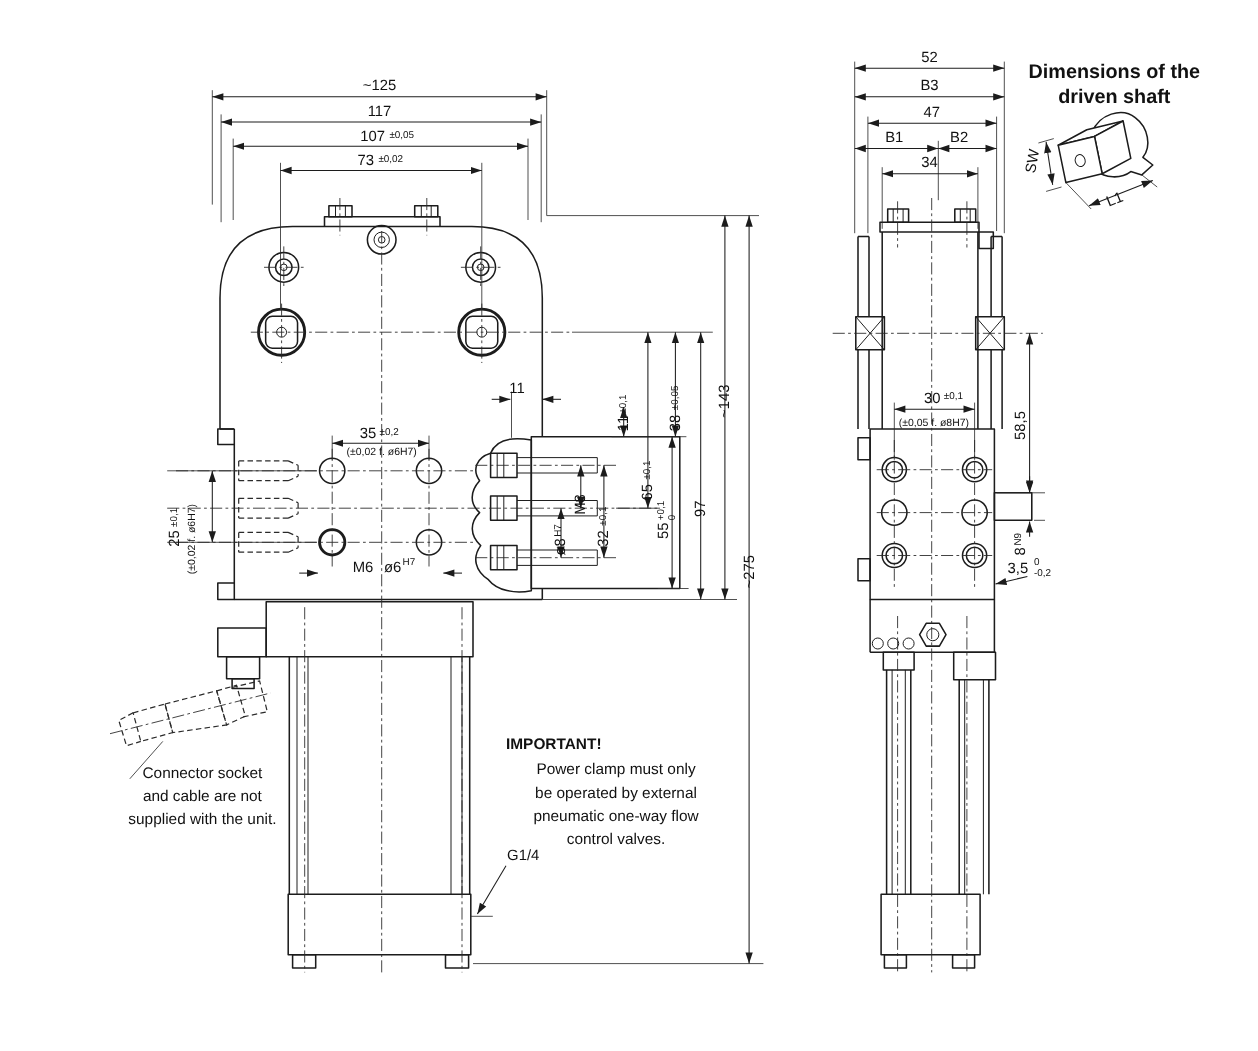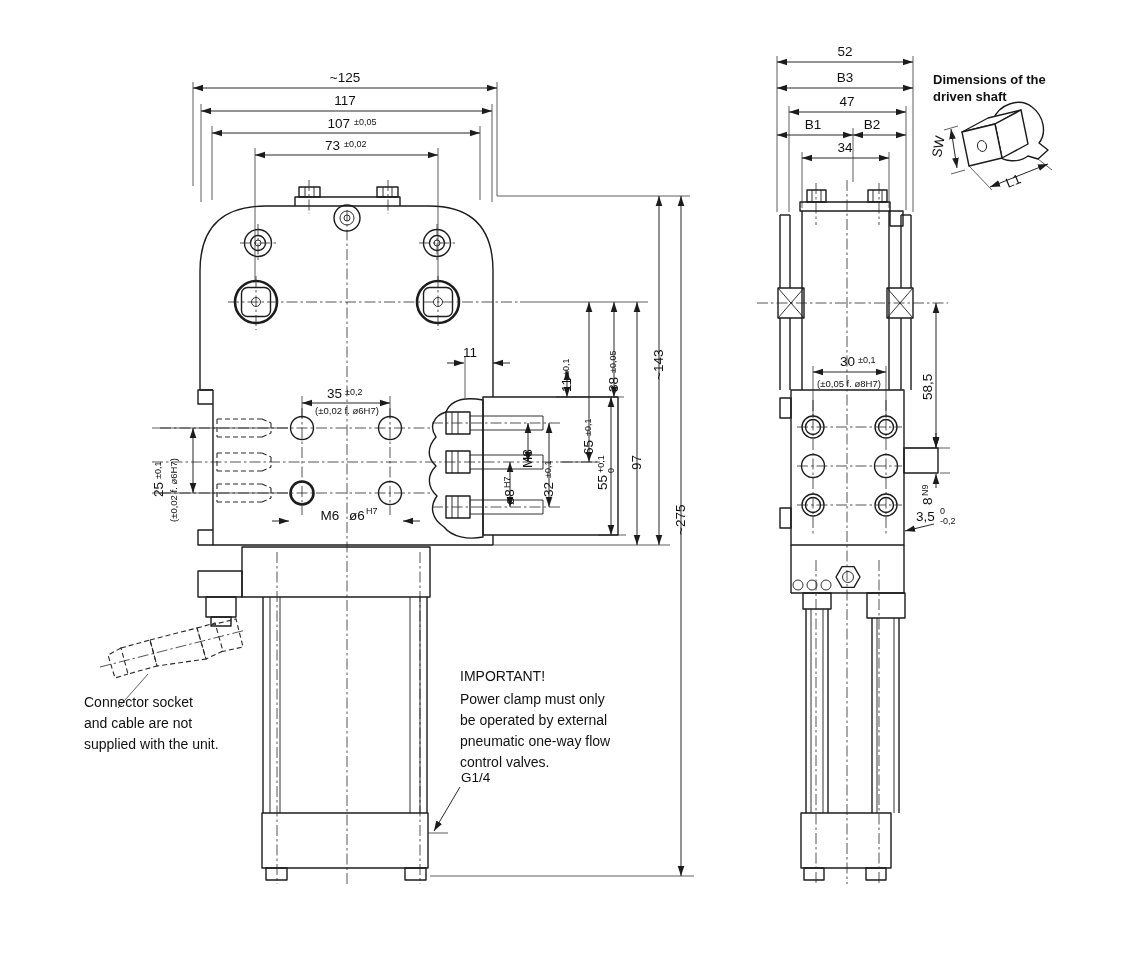--- a/index.html
+++ b/index.html
@@ -15,24 +15,24 @@
   .cl{stroke:#2a2a2a;stroke-width:0.8;fill:none;stroke-dasharray:11 3 2.5 3;}
   .hd{stroke:#2a2a2a;stroke-width:1.1;fill:none;stroke-dasharray:5 3;}
   .wf{fill:#fff;}
   text{fill:#111;font-family:"Liberation Sans",sans-serif;}
   .dt{font-size:13.5px;}
   .ts{font-size:9px;}
   .nt{font-size:9.5px;}
   .mid{text-anchor:middle;}
   .end{text-anchor:end;}
   
-  .note{position:absolute;white-space:pre-line;font-size:14px;line-height:1.5;}
-  .note-title{font-weight:normal;}
-  .inset-title{position:absolute;left:933px;top:72px;width:160px;
-               font-weight:bold;font-size:13px;line-height:1.3;white-space:pre-line;}
+  .note{position:absolute;white-space:pre-line;font-size:14px;line-height:1.5;text-align:center;}
+  .note-title{font-weight:bold;}
+  .inset-title{position:absolute;left:933px;top:54px;width:160px;text-align:center;
+               font-weight:bold;font-size:18px;line-height:1.3;white-space:pre-line;}
 </style>
 </head>
 <body>
 
 <div class="canvas">
 <svg width="1144" height="955" viewBox="0 0 1144 955">
   <defs>
     <marker id="ar" viewBox="0 0 10 8" refX="10" refY="4" markerWidth="11" markerHeight="8.5" orient="auto-start-reverse">
       <path d="M10,4 L0,0.7 L0,7.3 Z" fill="#1c1c1c"></path>
     </marker>

